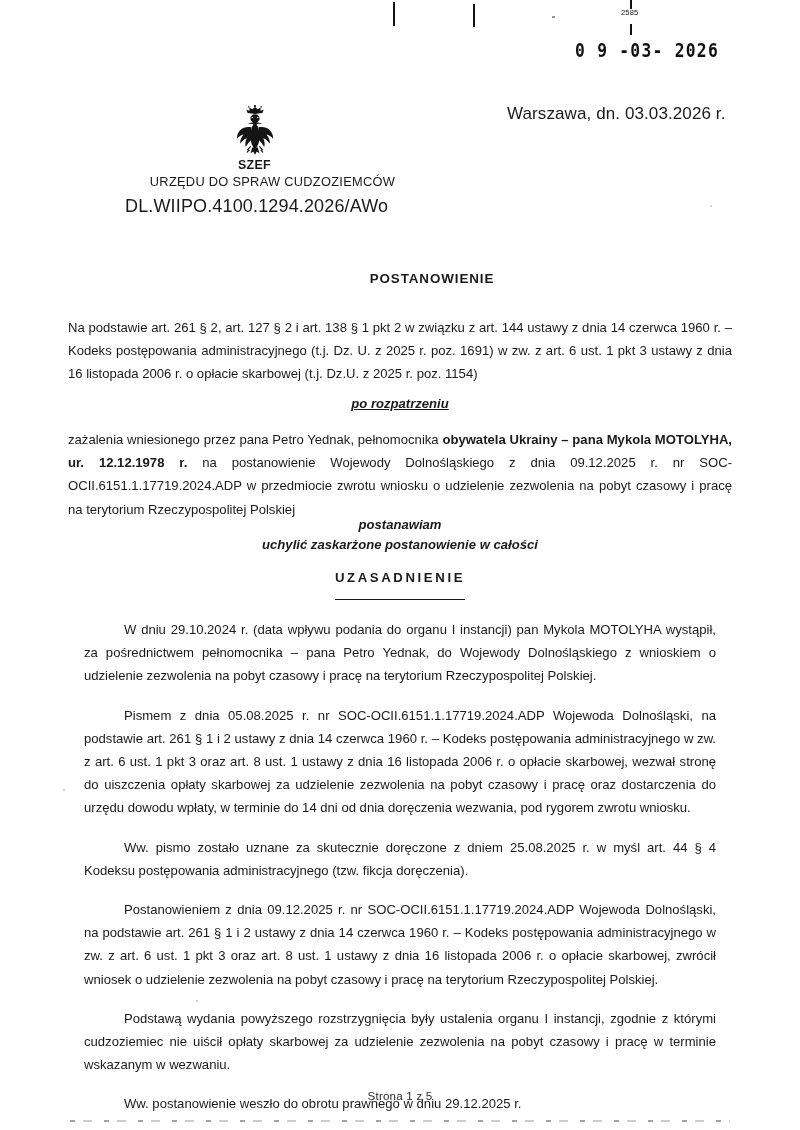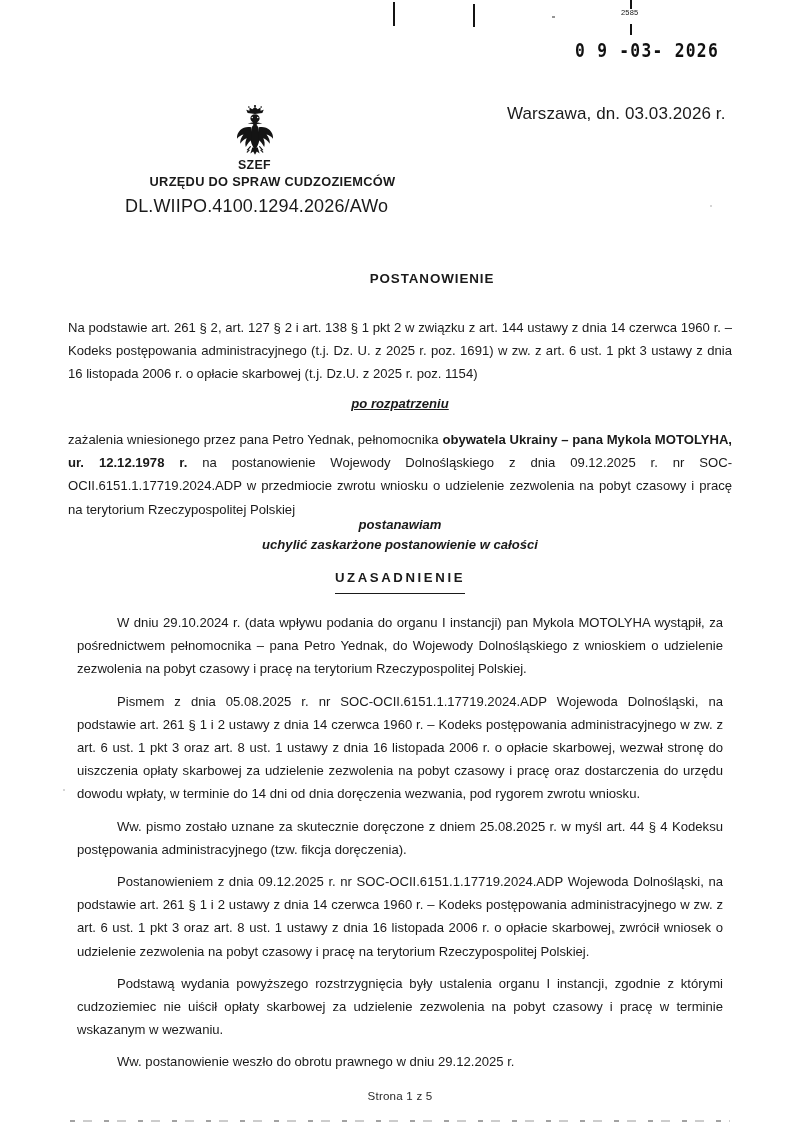--- a/index.html
+++ b/index.html
@@ -90,21 +90,21 @@
     display: block;
   }
   .authority-line1 {
     font-size: 12.4px;
     font-weight: 700;
     letter-spacing: .35px;
     line-height: 1.2;
   }
   .authority-line2 {
     font-size: 12.8px;
-    font-weight: 700;
+    font-weight: 400;
     letter-spacing: .3px;
     line-height: 1.35;
     padding-left: 36px;
   }
 
   .case-number {
     position: absolute;
     left: 125px;
     top: 196px;
     font-size: 18px;
@@ -155,35 +155,35 @@
     left: 0;
     top: 570px;
     width: 800px;
     text-align: center;
     font-size: 13.2px;
     font-weight: 700;
     letter-spacing: 2.6px;
   }
   .section-heading span {
     border-bottom: 1.3px solid #1a1a1a;
-    padding-bottom: 8px;
+    padding-bottom: 14px;
   }
 
   .narrative {
     position: absolute;
     left: 68px;
     top: 602px;
     width: 664px;
     font-size: 13.1px;
     line-height: 23.2px;
     text-align: justify;
     text-justify: inter-word;
   }
   .narrative p {
-    margin: 9px;
+    margin: 16px;
     text-indent: 40px;
   }
 
   b, .b { font-weight: 700; }
 
   
   .page-footer {
     position: absolute;
     left: 0;
     top: 1089px;

